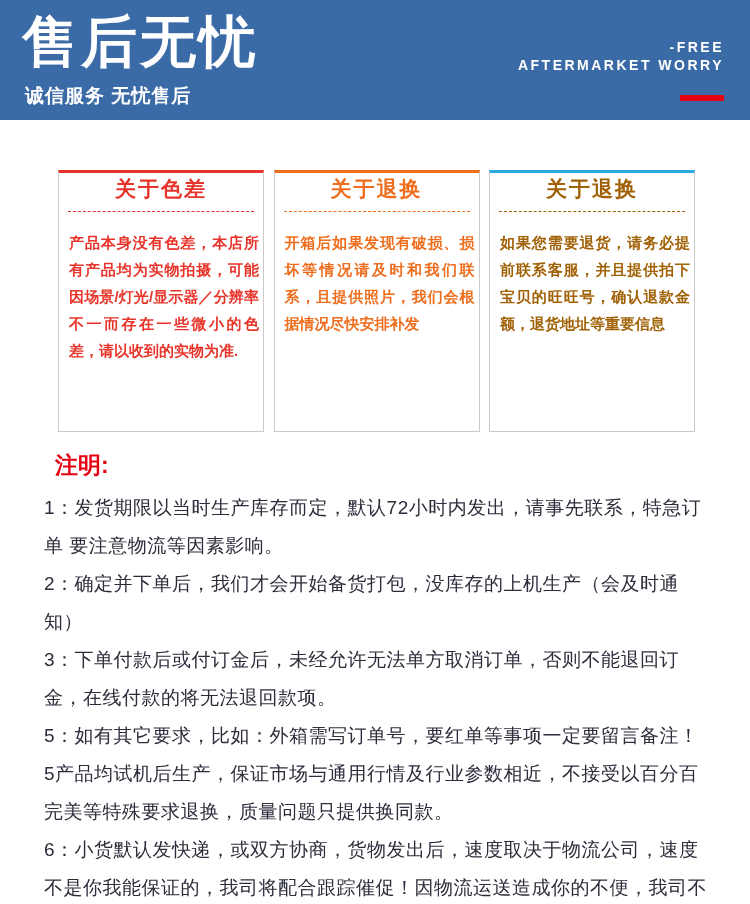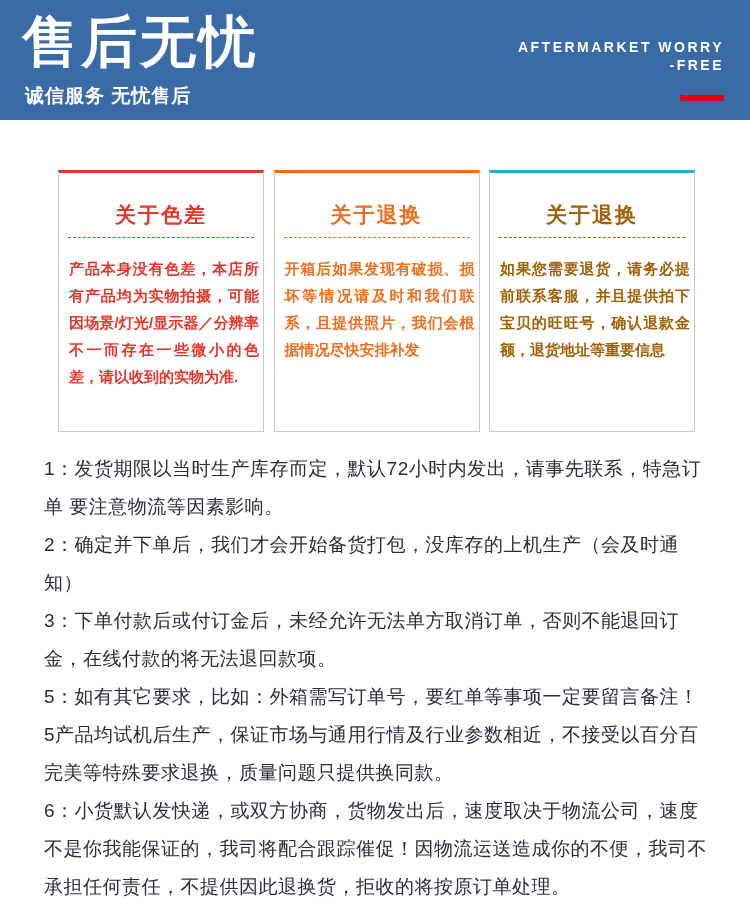--- a/index.html
+++ b/index.html
@@ -71,21 +71,21 @@
     height: 262px;
     background: #ffffff;
     border: 1px solid #c9c9c9;
     border-top-width: 3px;
     border-top-style: solid;
   }
   .card-title {
     text-align: center;
     font-size: 21px;
     font-weight: bold;
-    margin-top: 28px;
+    margin-top: 2px;
     letter-spacing: 2px;
   }
   .card-divider {
     border-bottom: 1px dashed currentColor;
     margin: 8px 9px 0 9px;
     height: 0;
   }
   .card-body {
     padding: 17px 4px 0 10px;
     font-size: 15px;
@@ -110,22 +110,22 @@
     letter-spacing: 0.5px;
   }
 </style>
 </head>
 <body>
 
 <div class="banner" style="background-color: rgb(59, 107, 167);">
   <div class="banner-title">售后无忧</div>
   <div class="banner-subtitle">诚信服务 无忧售后</div>
   <div class="banner-en">
+    <div>-FREE</div>
     <div>AFTERMARKET WORRY</div>
-    <div>-FREE</div>
   </div>
   <div class="banner-dash" style="background-color: rgb(230, 0, 18);"></div>
 </div>
 
 <div class="cards-row">
 
   <div class="card" style="border-top-color: rgb(232, 53, 43); color: rgb(232, 53, 43);">
     <div class="card-title">关于色差</div>
     <div class="card-divider"></div>
     <div class="card-body">产品本身没有色差，本店所有产品均为实物拍摄，可能因场景/灯光/显示器／分辨率不一而存在一些微小的色差，请以收到的实物为准.</div>
@@ -139,20 +139,21 @@
 
   <div class="card" style="border-top-color: rgb(41, 169, 224); color: #a16207;">
     <div class="card-title">关于退换</div>
     <div class="card-divider"></div>
     <div class="card-body">如果您需要退货，请务必提前联系客服，并且提供拍下宝贝的旺旺号，确认退款金额，退货地址等重要信息</div>
   </div>
 
 </div>
 
 <div class="notes" style="color: rgb(43, 45, 58);">
+  <div class="notes-heading" style="color: rgb(230, 0, 18);">注明:</div>
   <p class="note-item">1：发货期限以当时生产库存而定，默认72小时内发出，请事先联系，特急订单 要注意物流等因素影响。</p>
   <p class="note-item">2：确定并下单后，我们才会开始备货打包，没库存的上机生产（会及时通知）</p>
   <p class="note-item">3：下单付款后或付订金后，未经允许无法单方取消订单，否则不能退回订金，在线付款的将无法退回款项。</p>
   <p class="note-item">5：如有其它要求，比如：外箱需写订单号，要红单等事项一定要留言备注！</p>
   <p class="note-item">5产品均试机后生产，保证市场与通用行情及行业参数相近，不接受以百分百完美等特殊要求退换，质量问题只提供换同款。</p>
   <p class="note-item">6：小货默认发快递，或双方协商，货物发出后，速度取决于物流公司，速度不是你我能保证的，我司将配合跟踪催促！因物流运送造成你的不便，我司不承担任何责任，不提供因此退换货，拒收的将按原订单处理。</p>
 
 </div>
 
 </body></html>

